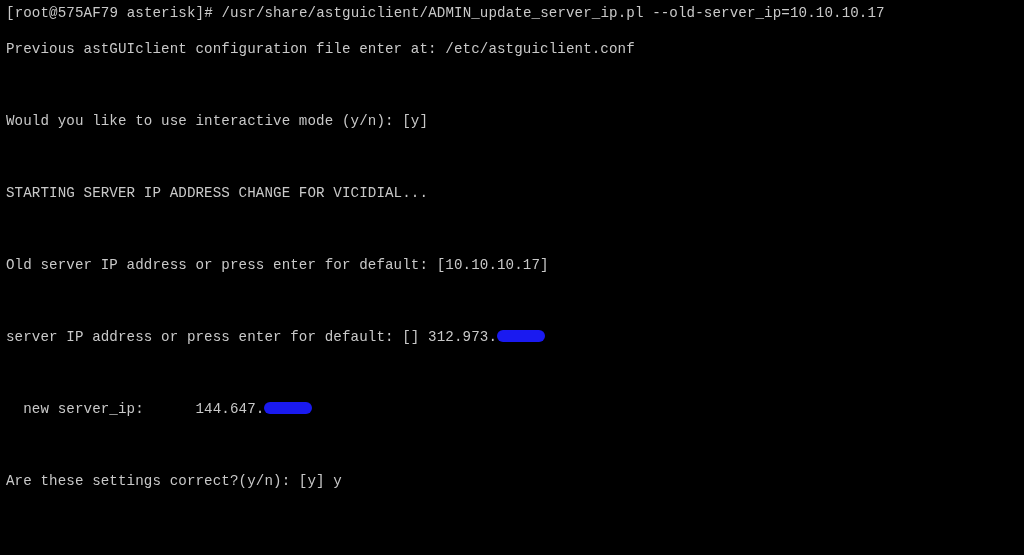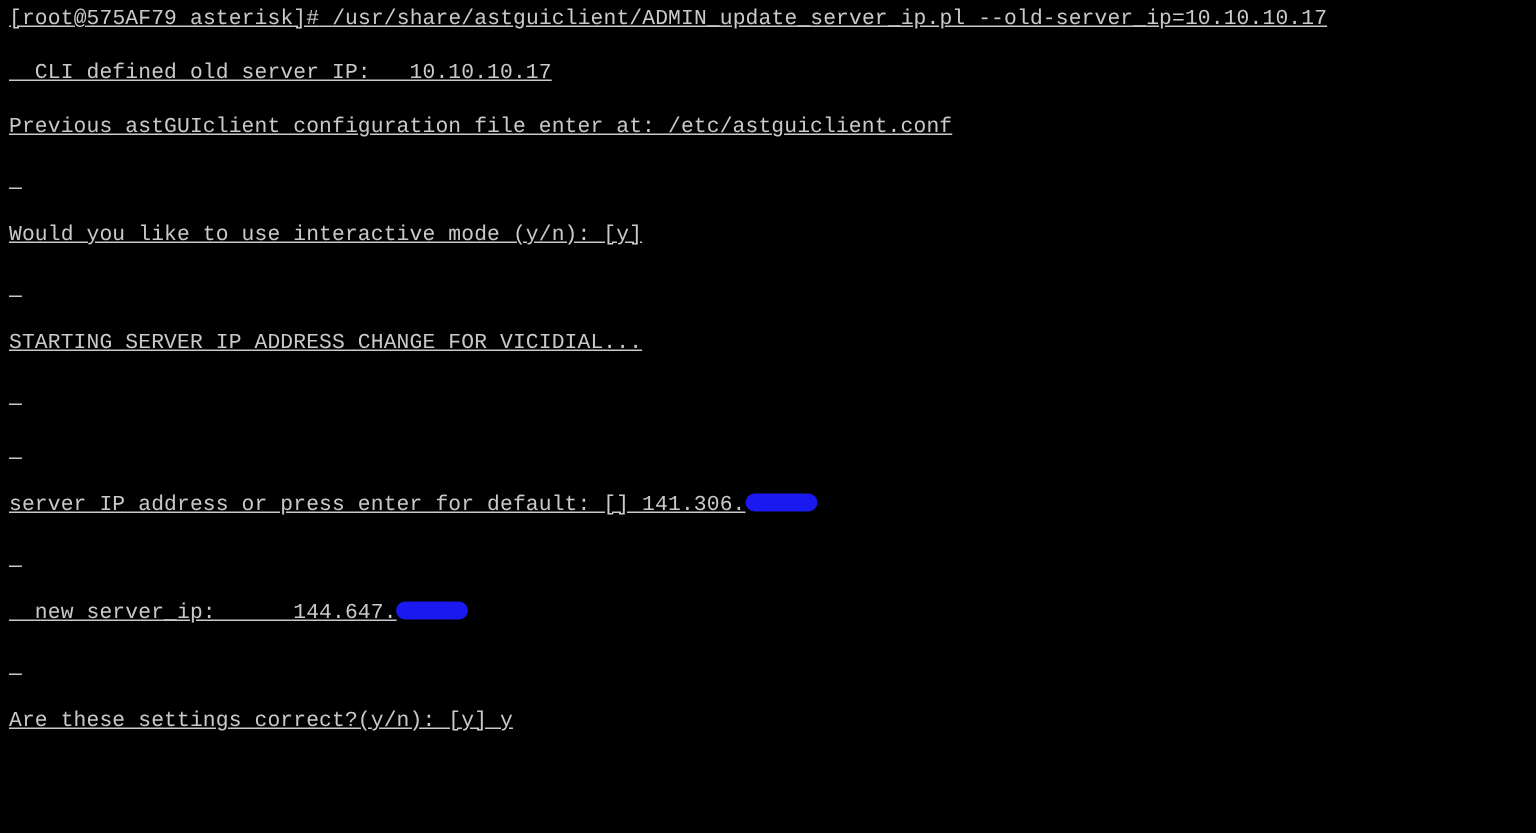--- a/index.html
+++ b/index.html
@@ -22,35 +22,35 @@
   }
   .redact {
     display: inline-block;
     background: #1a1af0;
     border-radius: 9px;
     height: 12px;
     width: 48px;
     vertical-align: middle;
     margin-top: -2px;
   }
-  .line { display: block; text-decoration: underline; }
+  .line { display: block; }
 </style>
 </head>
 <body>
 
 <pre class="terminal"><span class="line">[<span>root</span>@<span>575AF79</span> <span>asterisk</span><span>]#</span> <span>/usr/share/astguiclient/ADMIN_update_server_ip.pl --old-server_ip=10.10.10.17</span></span>
-<span class="line">  CLI defined old server IP:   10.10.10.17</span>
 <span class="line">Previous astGUIclient configuration file enter at: /etc/astguiclient.conf</span>
 <span class="line"> </span>
 <span class="line">Would you like to use interactive mode (y/n): [y]</span>
 <span class="line"> </span>
 <span class="line">STARTING SERVER IP ADDRESS CHANGE FOR VICIDIAL...</span>
 <span class="line"> </span>
+<span class="line">Old server IP address or press enter for default: [10.10.10.17]</span>
 <span class="line"> </span>
-<span class="line"><span>server IP address or press enter for default: [] 141.306.</span><span class="redact"></span></span>
+<span class="line"><span>server IP address or press enter for default: [] 312.973.</span><span class="redact"></span></span>
 <span class="line"> </span>
 <span class="line"><span>  new server_ip:      144.647.</span><span class="redact"></span></span>
 <span class="line"> </span>
 <span class="line">Are these settings correct?(y/n): [y] y</span>
 
 
 
 
 
 

